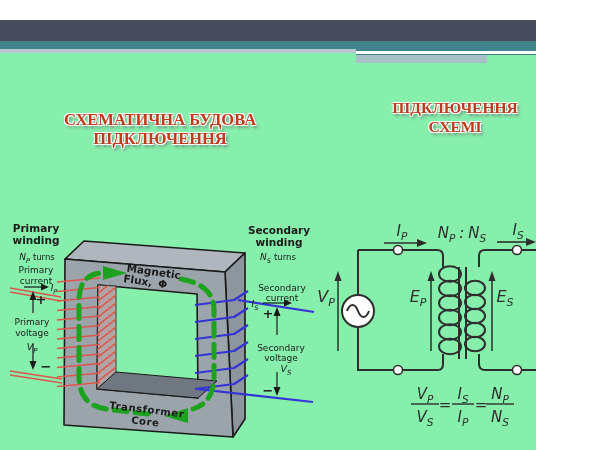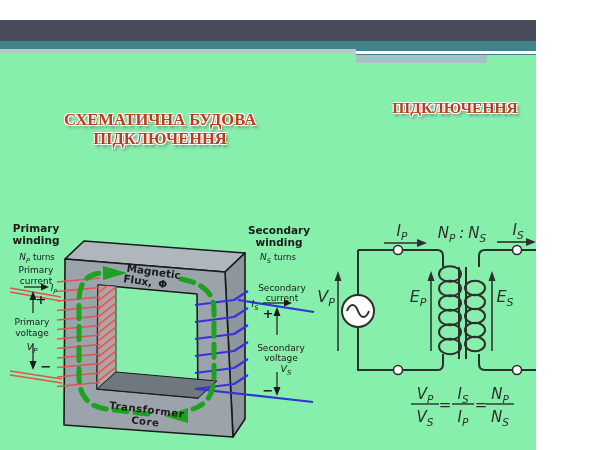--- a/index.html
+++ b/index.html
@@ -45,20 +45,21 @@
     <div class="step-right"></div>
     <div class="stripes"></div>
   </div>
 
   <div class="heading heading-left">
     <div>СХЕМАТИЧНА БУДОВА</div>
     <div>ПІДКЛЮЧЕННЯ</div>
   </div>
   <div class="heading heading-right">
     <div>ПІДКЛЮЧЕННЯ</div>
+    <div>СХЕМІ</div>
   </div>
 
   <svg style="position:absolute;left:0;top:195px;" width="320" height="240" viewBox="0 195 320 240">
     <defs>
       <clipPath id="hatchClip">
           <polygon points="98,265 116,266 116,352 97,369"></polygon>
         </clipPath>
     </defs>
 
     <g stroke="#1a1a1a" stroke-width="1.6" stroke-linejoin="round">

